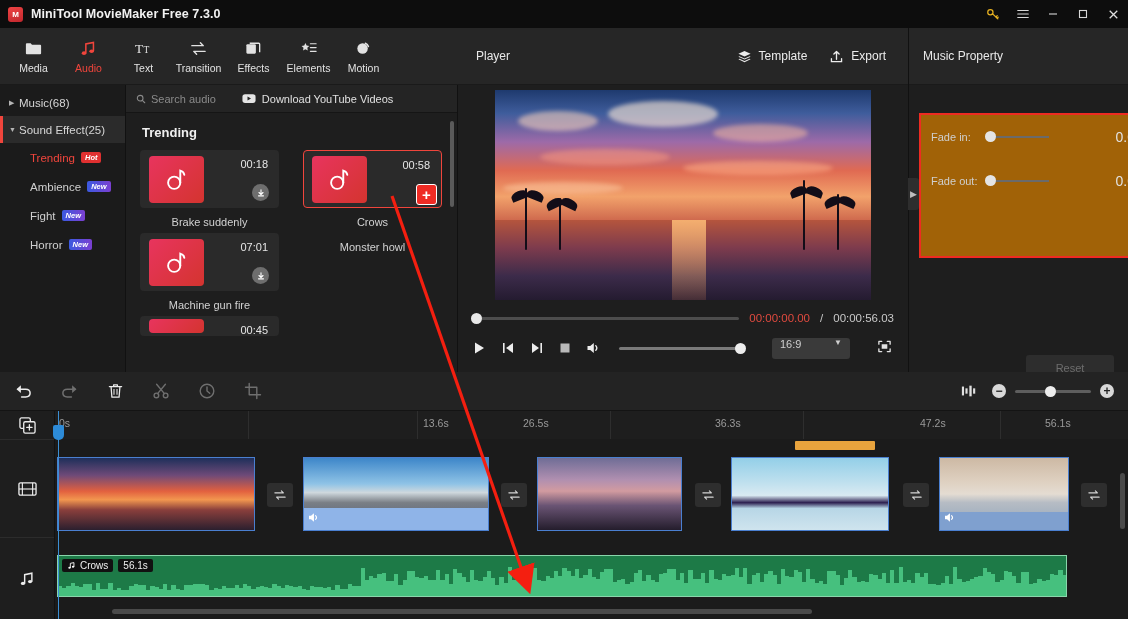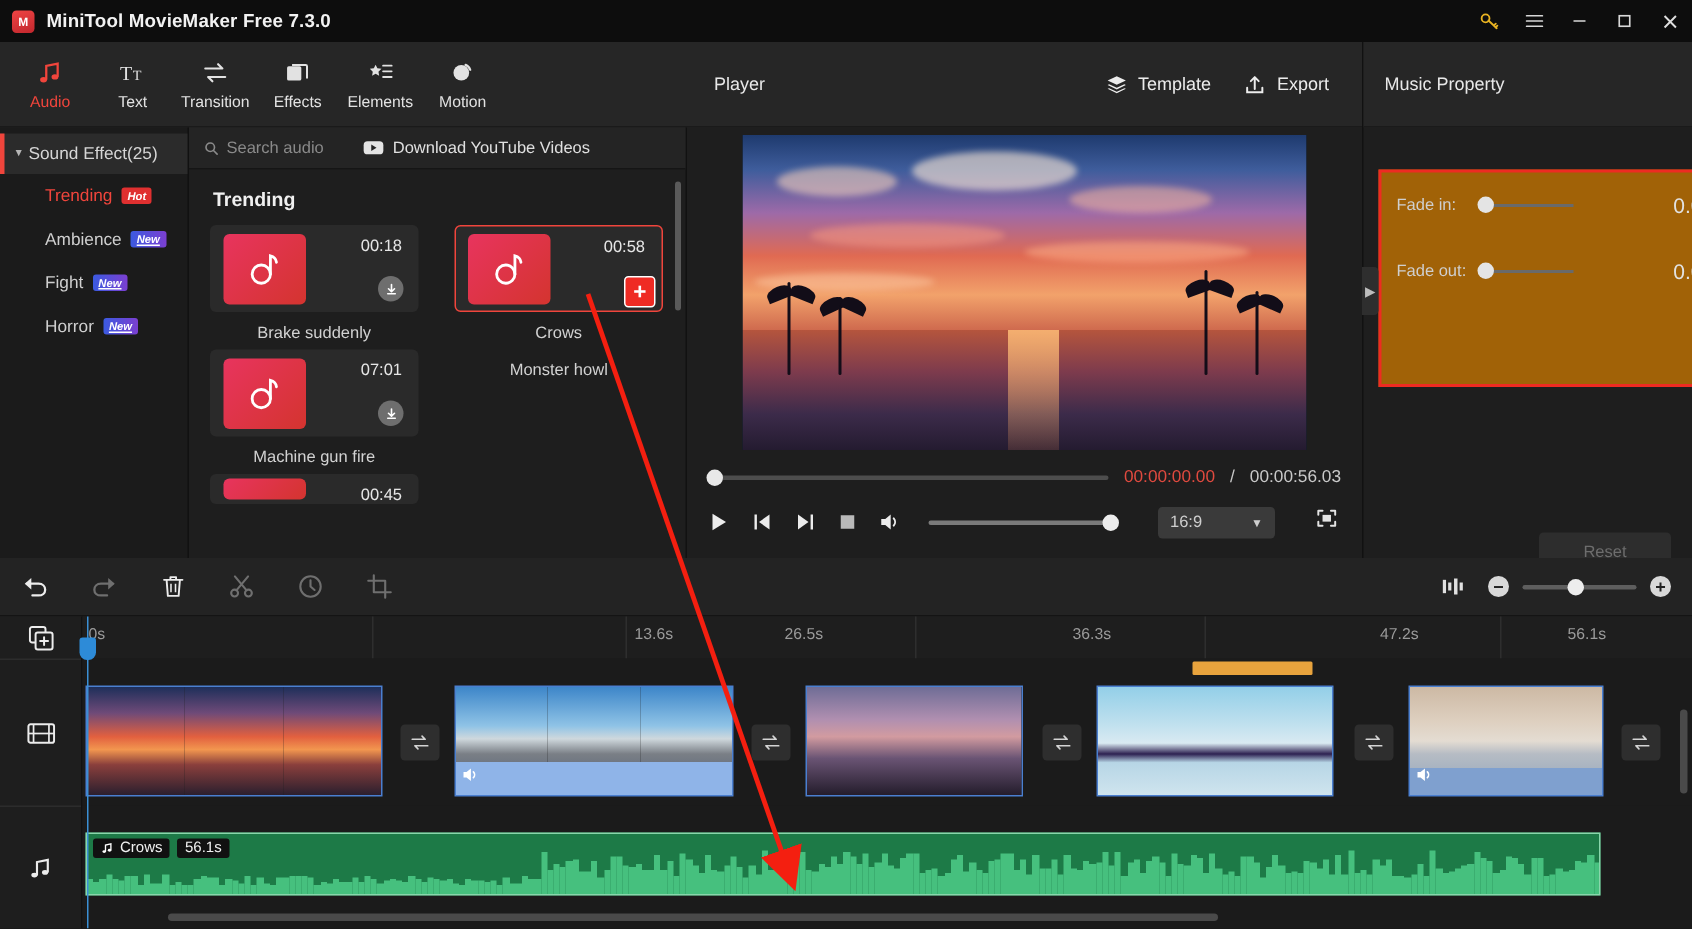--- a/index.html
+++ b/index.html
@@ -66,21 +66,21 @@
   .cat-item {
     height:29px; display:flex; align-items:center; padding-left:30px;
     font-size:11.5px; color:#cfcfcf; cursor:pointer; gap:6px;
   }
   .cat-item.active { color:#f0453c; }
   .tag {
     font-size:7.5px; font-style:italic; font-weight:bold; color:#fff;
     padding:1px 4px; border-radius:2px; line-height:1.3;
   }
   .tag.hot { background:#e03030; }
-  .tag.new { background:linear-gradient(90deg,#3b5ae0,#7b3fd1);text-decoration:underline; }
+  .tag.new { background:linear-gradient(90deg,#3b5ae0,#7b3fd1); }
 
   
   .libpanel {
     position:absolute; left:126px; top:85px; width:332px; height:287px;
     background:#1e1e1e; border-right:1px solid #111;
   }
   .lib-head {
     height:28px; display:flex; align-items:center; background:#242424;
     border-bottom:1px solid #151515;
   }
@@ -185,21 +185,21 @@
   .time-total { font-size:11.5px; color:#c9c9c9; }
   .ctrl-row { display:flex; align-items:center; height:34px; gap:15px; }
   .cbtn { display:flex; align-items:center; justify-content:center; color:#e8e8e8; cursor:pointer; }
   .vol-track {
     width:125px; height:3px; background:#7a7a7a; border-radius:2px;
     position:relative; margin-left:2px; cursor:pointer;
   }
   .vol-knob { position:absolute; right:-2px; top:-4px; width:11px; height:11px; border-radius:50%; background:#ededed; }
   .ratio-select {
     margin-left:auto; width:78px; height:21px; background:#3a3a3a; border-radius:3px;
-    display:flex; align-items:center; padding:0 8px; font-size:11px; color:#cecece; cursor:pointer;
+    display:flex; align-items:flex-start; padding:0 8px; font-size:11px; color:#cecece; cursor:pointer;
   }
   .ratio-select .chev { margin-left:auto; font-size:8px; }
   .fullscr { margin-left:12px; margin-right:2px; cursor:pointer; color:#e3e3e3; }
 
   
   .proppanel {
     position:absolute; left:908px; top:28px; width:220px; height:344px;
     background:#1e1e1e; border-left:1px solid #111;
   }
   .prop-head {
@@ -349,20 +349,26 @@
       </div>
       <div class="tb-btn close">
         <svg width="13" height="13" viewBox="0 0 12 12">
             <path d="M2.5 2.5l7 7M9.5 2.5l-7 7" stroke="#dedede" stroke-width="1.2"></path>
           </svg>
       </div>
     </div>
   </div>
 
   <div class="toolbar">
+    <div class="tool">
+      <svg width="19" height="19" viewBox="0 0 20 20">
+          <path d="M2 5.5a1 1 0 011-1h4l1.4 1.6H17a1 1 0 011 1V15a1 1 0 01-1 1H3a1 1 0 01-1-1z" fill="#e2e2e2"></path>
+        </svg>
+      <span class="tlabel">Media</span>
+    </div>
     <div class="tool active">
       <svg width="19" height="19" viewBox="0 0 20 20">
           <path d="M7.2 14.6V5.2l8-1.6v8.8" fill="none" stroke="#f0453c" stroke-width="1.6" stroke-linecap="round"></path>
           <ellipse cx="5.3" cy="14.9" rx="2.4" ry="1.9" fill="#f0453c"></ellipse>
           <ellipse cx="13.3" cy="12.9" rx="2.4" ry="1.9" fill="#f0453c"></ellipse>
         </svg>
       <span class="tlabel">Audio</span>
     </div>
     <div class="tool">
       <svg width="19" height="19" viewBox="0 0 20 20">
@@ -394,20 +400,24 @@
     <div class="tool">
       <svg width="19" height="19" viewBox="0 0 20 20">
           <circle cx="9" cy="10" r="5.5" fill="#e2e2e2"></circle>
           <path d="M12 4.5a5.5 5.5 0 013.2 3.4" stroke="#e2e2e2" stroke-width="1.6" fill="none" stroke-linecap="round"></path>
         </svg>
       <span class="tlabel">Motion</span>
     </div>
   </div>
 
   <div class="catbar">
+    <div class="cat-group">
+      <span class="caret">▶</span>
+      <span>Music(68)</span>
+    </div>
     <div class="cat-group selected">
       <span class="caret">▼</span>
       <span>Sound Effect(25)</span>
     </div>
     <div class="cat-item active">
       <span>Trending</span>
       <span class="tag hot">Hot</span>
     </div>
     <div class="cat-item">
       <span>Ambience</span>

